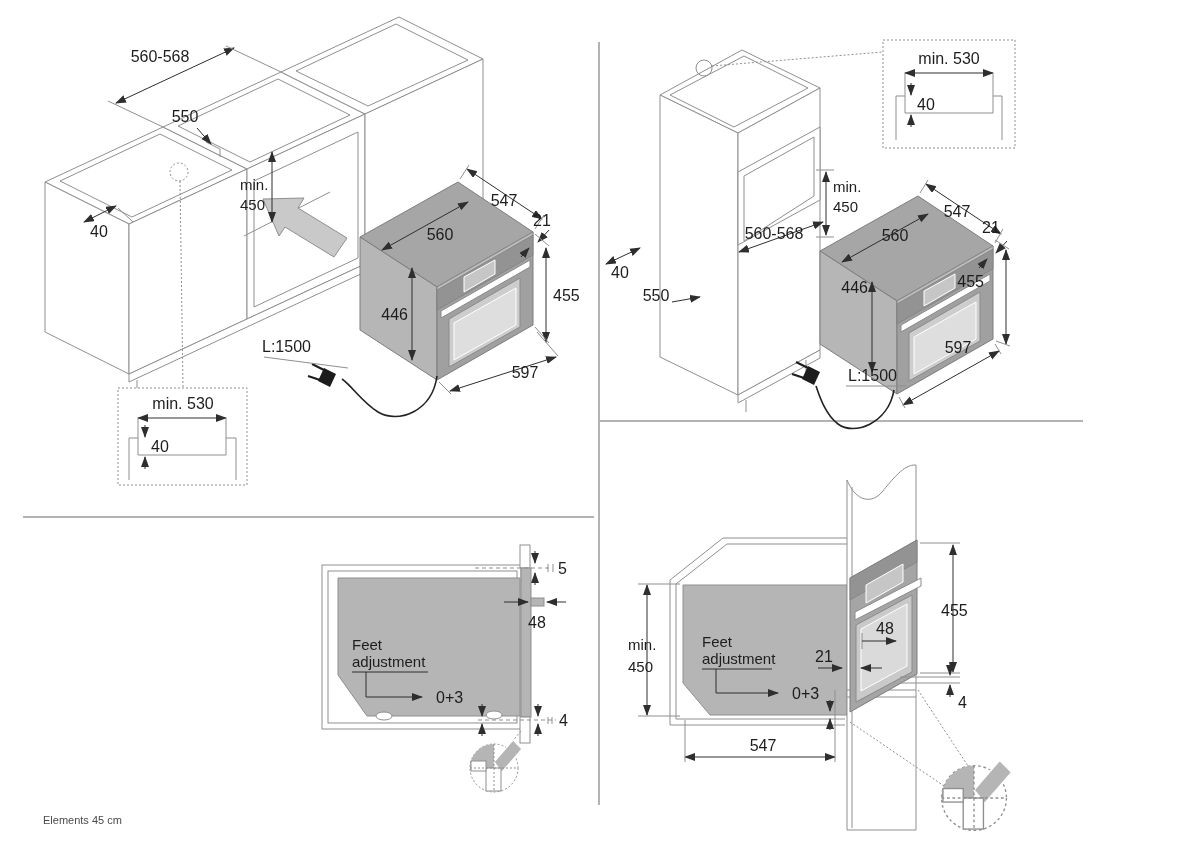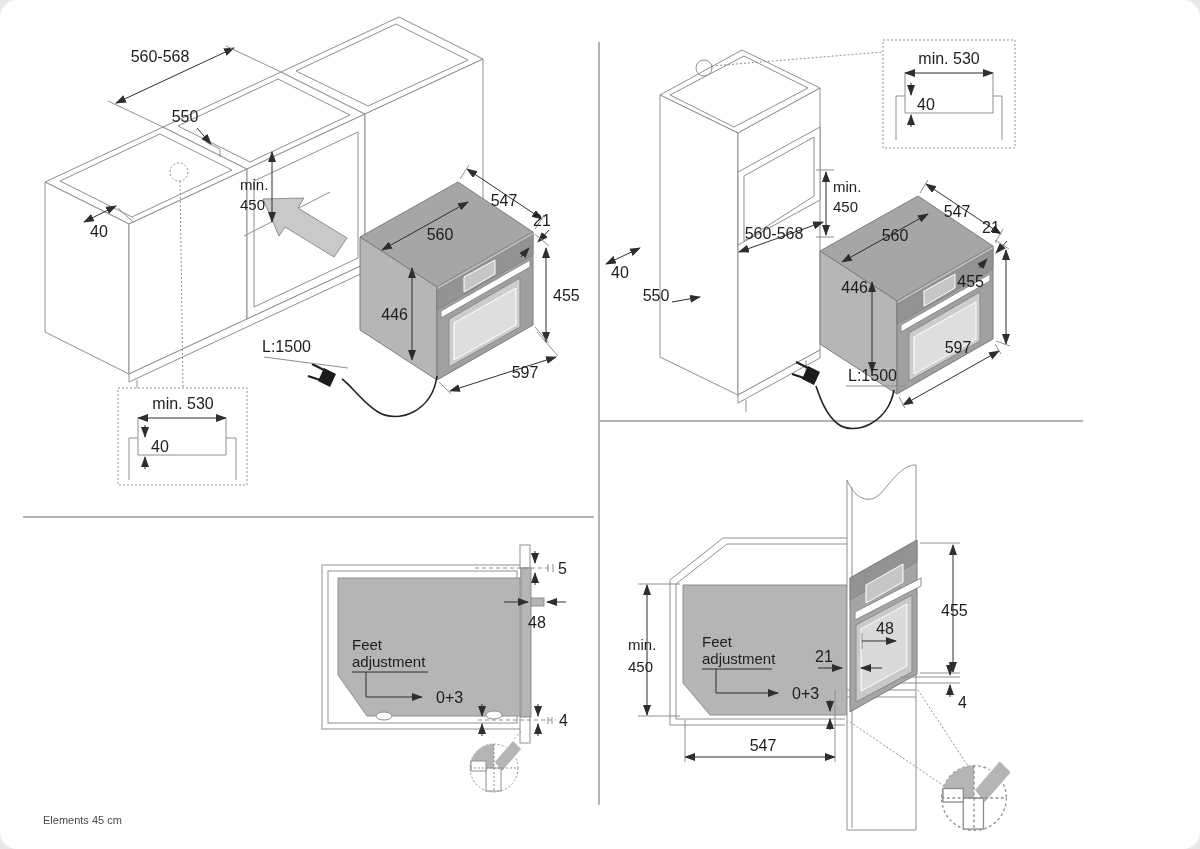--- a/index.html
+++ b/index.html
@@ -1,17 +1,17 @@
 <!DOCTYPE html>
 <html><head>
 <meta charset="utf-8">
 <style>
   html,body{margin:0;padding:0;background:#e8e8e8;}
   .sheet{position:relative;width:1200px;height:849px;background:#ffffff;overflow:hidden;
-         font-family:"Liberation Sans",sans-serif;border-radius:17px;}
+         font-family:"Liberation Sans",sans-serif;}
   svg{position:absolute;left:0;top:0;}
   .thin{stroke:#8f8f8f;stroke-width:1;fill:none;}
   .thinf{stroke:#8f8f8f;stroke-width:1;fill:#ffffff;}
   .dim{stroke:#2e2e2e;stroke-width:1;fill:none;}
   .dash{stroke:#8f8f8f;stroke-width:1;fill:none;stroke-dasharray:4 3;}
   .dot{stroke:#8f8f8f;stroke-width:1;fill:none;stroke-dasharray:2 2;}
   .lbl{font-family:"Liberation Sans",sans-serif;font-size:16px;fill:#1d1d1d;}
   .lbls{font-family:"Liberation Sans",sans-serif;font-size:15px;fill:#1d1d1d;}
   .foot{font-family:"Liberation Sans",sans-serif;font-size:11px;fill:#4a4a4a;}
   .cord{stroke:#222;stroke-width:1.6;fill:none;}

